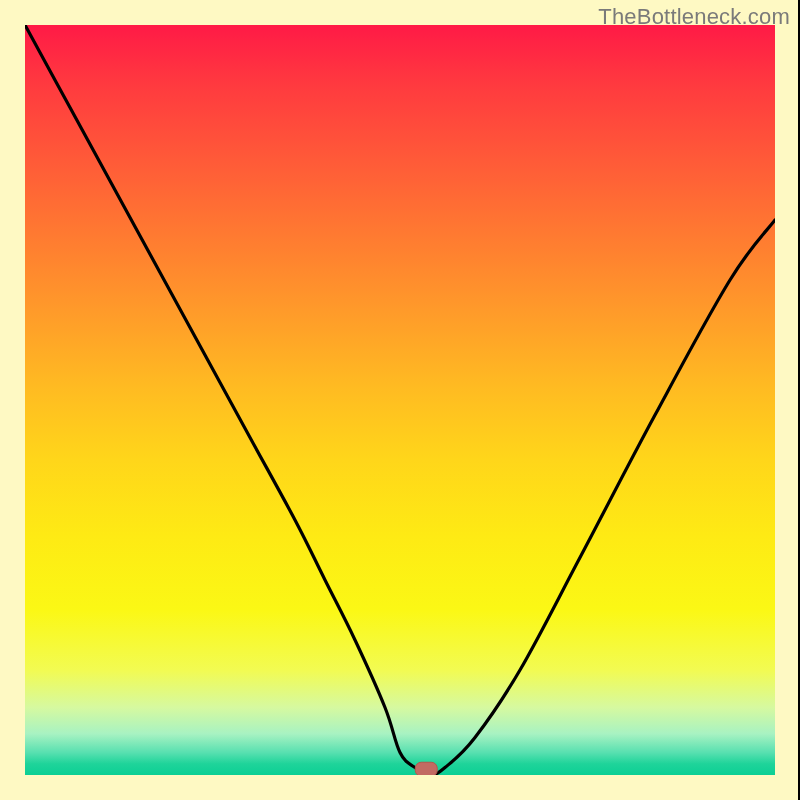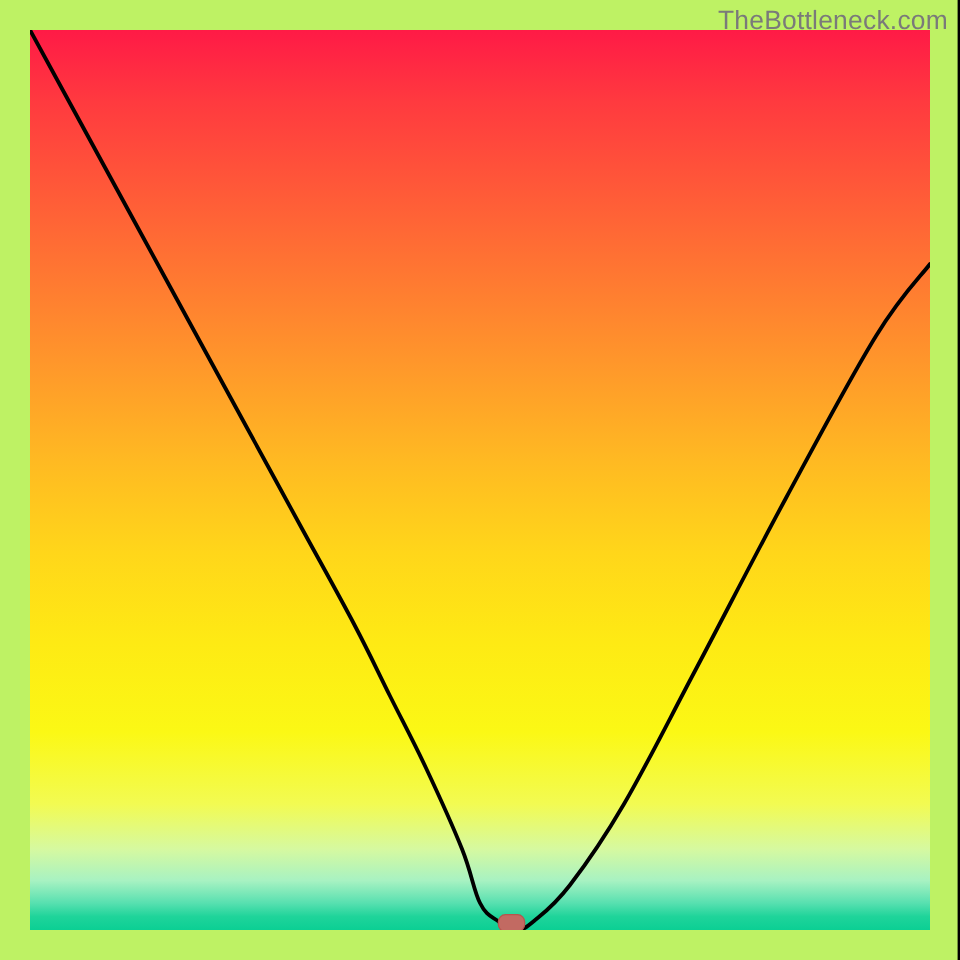--- a/index.html
+++ b/index.html
@@ -8,21 +8,21 @@
     width: 800px;
     height: 800px;
     background: #000;
     overflow: hidden;
     font-family: Arial, Helvetica, sans-serif;
   }
   .stage {
     position: relative;
     width: 798px;
     height: 800px;
-    background: #bef264;
+    background: #fef9c3;
   }
   .watermark {
     position: absolute;
     top: 4px;
     right: 8px;
     color: #7a7a7a;
     font-size: 22px;
     letter-spacing: 0.2px;
     font-weight: 500;
     z-index: 5;

